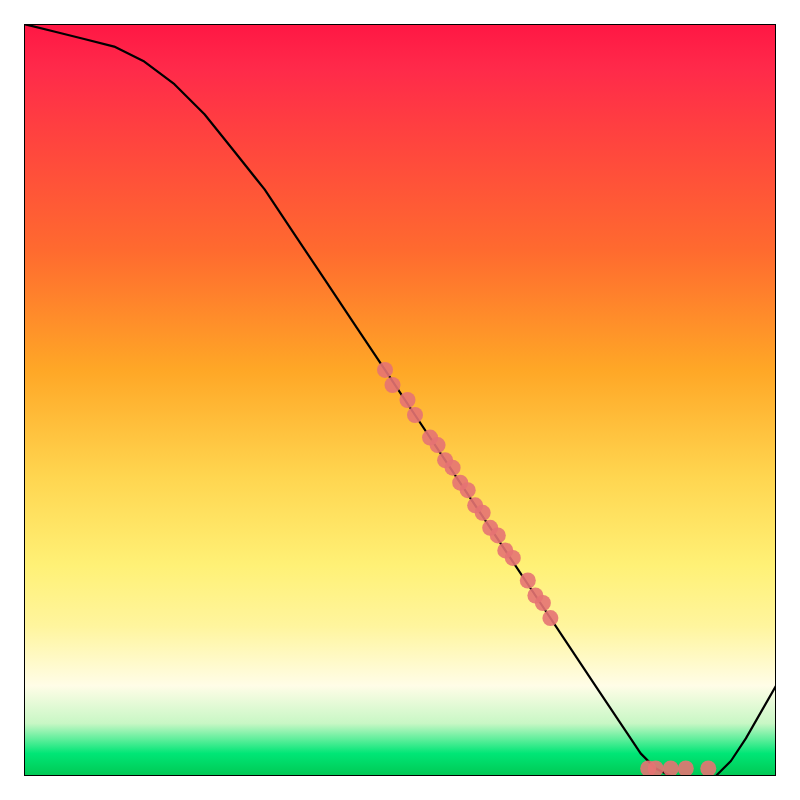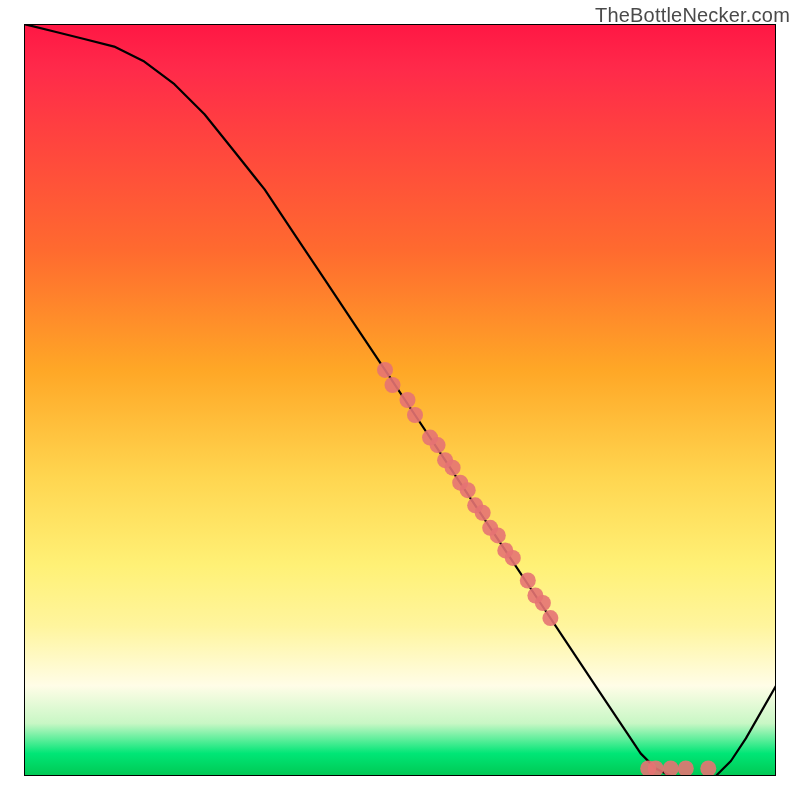--- a/index.html
+++ b/index.html
@@ -67,21 +67,20 @@
     font-weight: 500;
     color: #4a4a4a;
     letter-spacing: 0.2px;
     user-select: none;
   }
 </style>
 </head>
 <body>
 
 <div class="stage">
-  <div class="watermark">TheBottleNecker.com</div>
   <div class="plotbox">
     <div class="gradient"></div>
     <svg class="overlay" viewBox="0 0 752 752" preserveAspectRatio="none">
       <g id="curve-group">
           <path d="M0.0 0.0 L30.1 7.5 L60.2 15.0 L90.2 22.6 L120.3 37.6 L150.4 60.2 L180.5 90.2 L210.6 127.8 L240.6 165.4 L270.7 210.6 L300.8 255.7 L330.9 300.8 L361.0 345.9 L391.0 391.0 L421.1 436.2 L451.2 481.3 L481.3 526.4 L511.4 571.5 L541.4 616.6 L571.5 661.8 L601.6 706.9 L616.6 729.4 L631.7 744.5 L646.7 752.0 L661.8 752.0 L676.8 752.0 L691.8 752.0 L706.9 737.0 L721.9 714.4 L752.0 661.8" fill="none" stroke="#000" stroke-width="2.2" stroke-linecap="round" stroke-linejoin="round"></path>
         </g>
       <g id="scatter-group">
           <circle cx="361.0" cy="345.9" r="8" fill="#e57373" fill-opacity="0.9"></circle>
           <circle cx="368.5" cy="361.0" r="8" fill="#e57373" fill-opacity="0.9"></circle>
           <circle cx="383.5" cy="376.0" r="8" fill="#e57373" fill-opacity="0.9"></circle>

